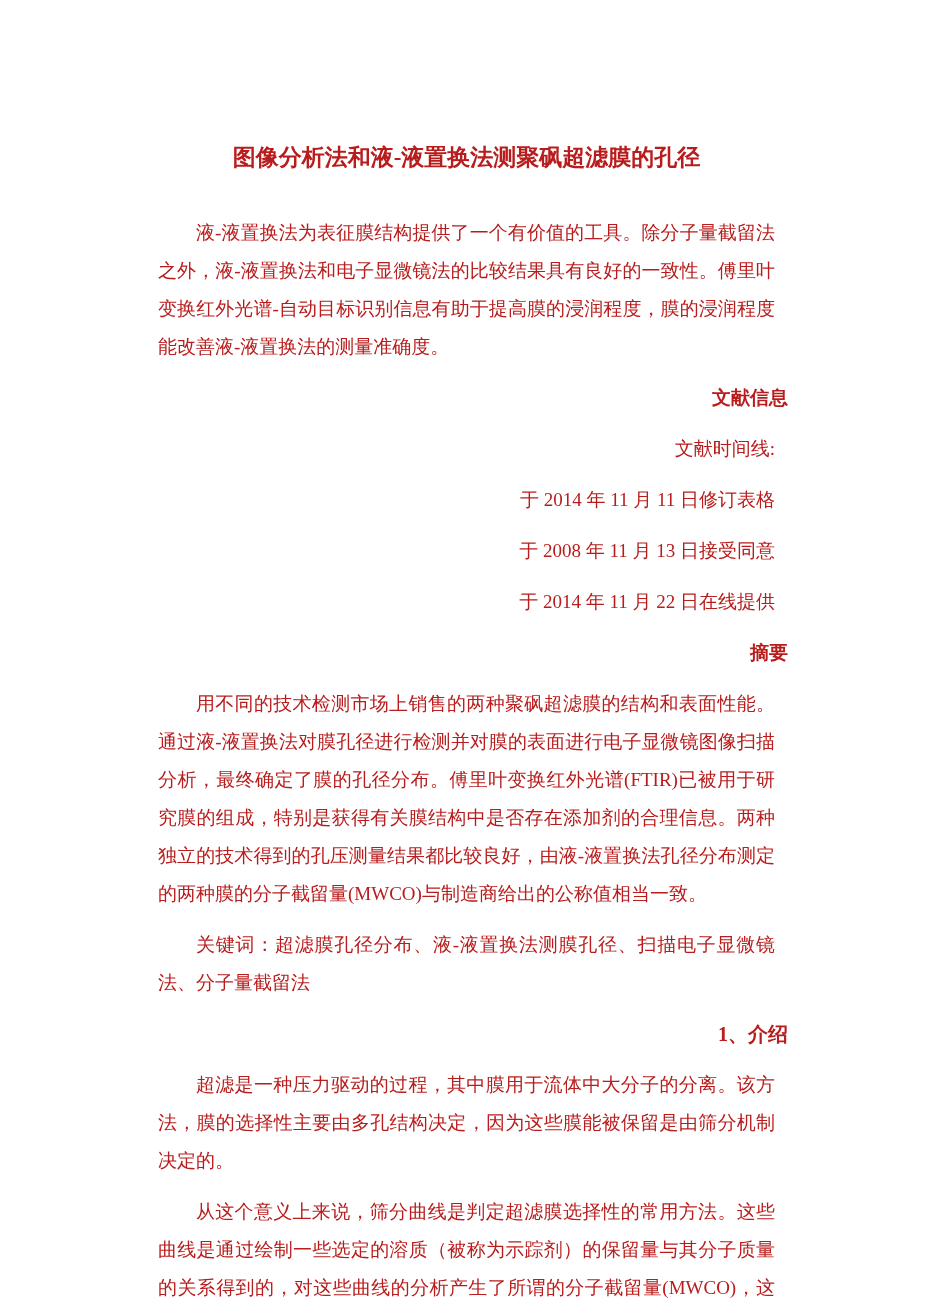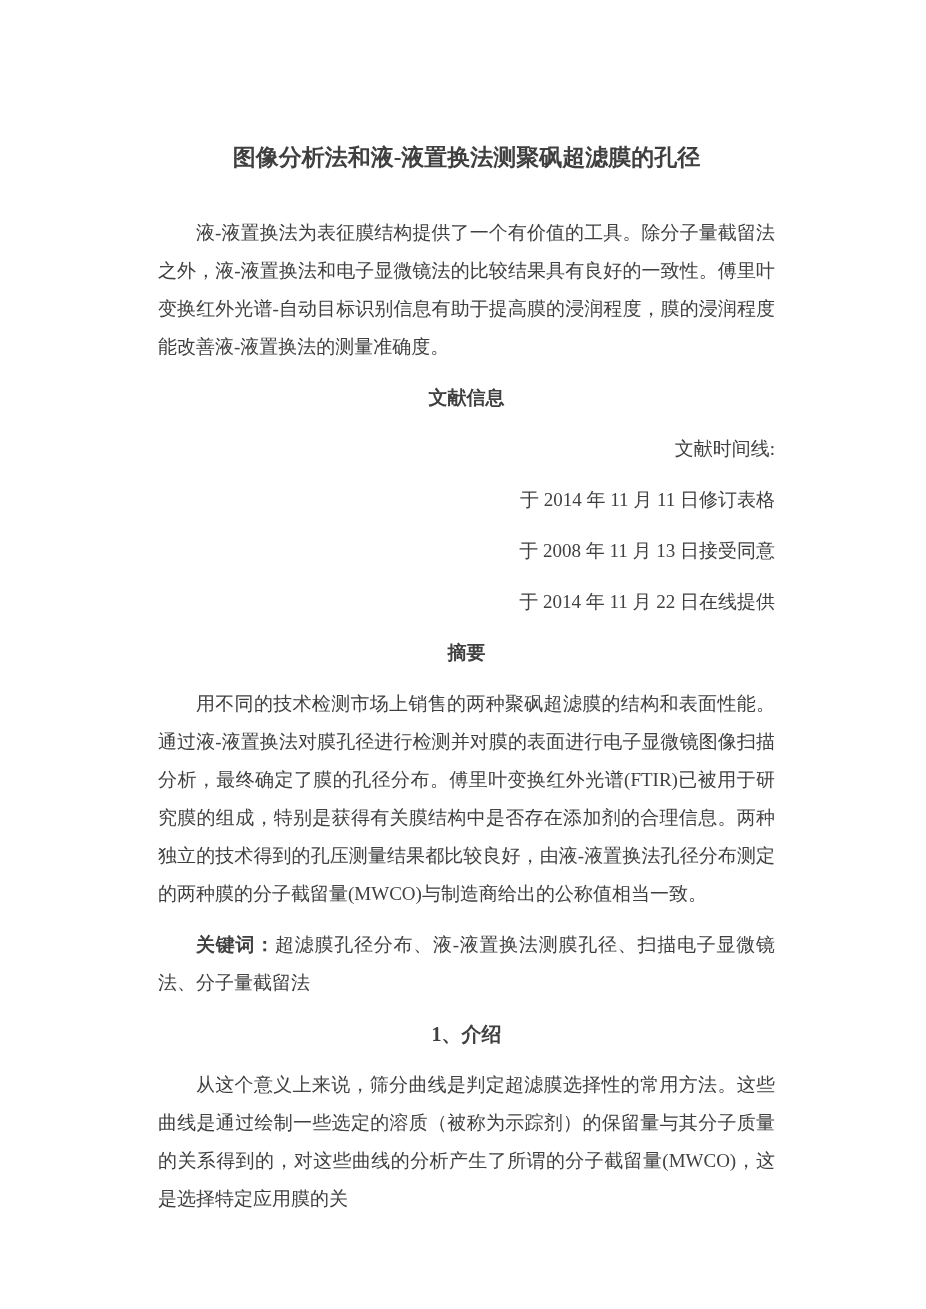--- a/index.html
+++ b/index.html
@@ -6,21 +6,21 @@
     margin: 0;
     padding: 0;
     background: #ffffff;
   }
   .page {
     width: 926px;
     height: 1309px;
     box-sizing: border-box;
     padding: 138px 138px 30px 145px;
     background: #ffffff;
-    color: #404040;
+    color: #b91c1c;
     font-family: "Liberation Serif", "DejaVu Serif", serif;
     font-size: 19px;
     line-height: 38px;
     overflow: hidden;
   }
   .doc-title {
     font-size: 23px;
     font-weight: bold;
     text-align: center;
     margin: 0 0 36px 0;
@@ -31,31 +31,31 @@
     text-align: justify;
   }
   .indent {
     text-indent: 2em;
   }
   .heading {
     font-weight: bold;
     font-size: 19px;
     margin: 0;
     line-height: 38px;
-    text-align: center;
+    text-align: right;
   }
   .intro-heading {
     font-size: 20px;
   }
   .timeline-line {
     padding-left: 2em;
     text-align: right;
   }
   .bold {
-    font-weight: bold;
+    font-weight: normal;
   }
 </style>
 </head>
 <body>
 
 <div class="page">
 
   <h1 class="doc-title">图像分析法和液-液置换法测聚砜超滤膜的孔径</h1>
 
   <p class="indent">液-液置换法为表征膜结构提供了一个有价值的工具。除分子量截留法之外，液-液置换法和电子显微镜法的比较结果具有良好的一致性。傅里叶变换红外光谱-自动目标识别信息有助于提高膜的浸润程度，膜的浸润程度能改善液-液置换法的测量准确度。</p>
@@ -72,16 +72,17 @@
   <p class="timeline-line">于 2014 年 11 月 22 日在线提供</p>
 
   <h2 class="heading">摘要</h2>
 
   <p class="indent">用不同的技术检测市场上销售的两种聚砜超滤膜的结构和表面性能。通过液-液置换法对膜孔径进行检测并对膜的表面进行电子显微镜图像扫描分析，最终确定了膜的孔径分布。傅里叶变换红外光谱(FTIR)已被用于研究膜的组成，特别是获得有关膜结构中是否存在添加剂的合理信息。两种独立的技术得到的孔压测量结果都比较良好，由液-液置换法孔径分布测定的两种膜的分子截留量(MWCO)与制造商给出的公称值相当一致。</p>
 
   <p class="indent"><span class="bold">关键词：</span><span>超滤膜孔径分布、液-液置换法测膜孔径、扫描电子显微镜法、分子量截留法</span></p>
 
   <h2 class="heading intro-heading">1、介绍</h2>
 
+  <p class="indent">超滤是一种压力驱动的过程，其中膜用于流体中大分子的分离。该方法，膜的选择性主要由多孔结构决定，因为这些膜能被保留是由筛分机制决定的。</p>
 
   <p class="indent">从这个意义上来说，筛分曲线是判定超滤膜选择性的常用方法。这些曲线是通过绘制一些选定的溶质（被称为示踪剂）的保留量与其分子质量的关系得到的，对这些曲线的分析产生了所谓的分子截留量(MWCO)，这是选择特定应用膜的关</p>
 
 </div>
 
 </body></html>

